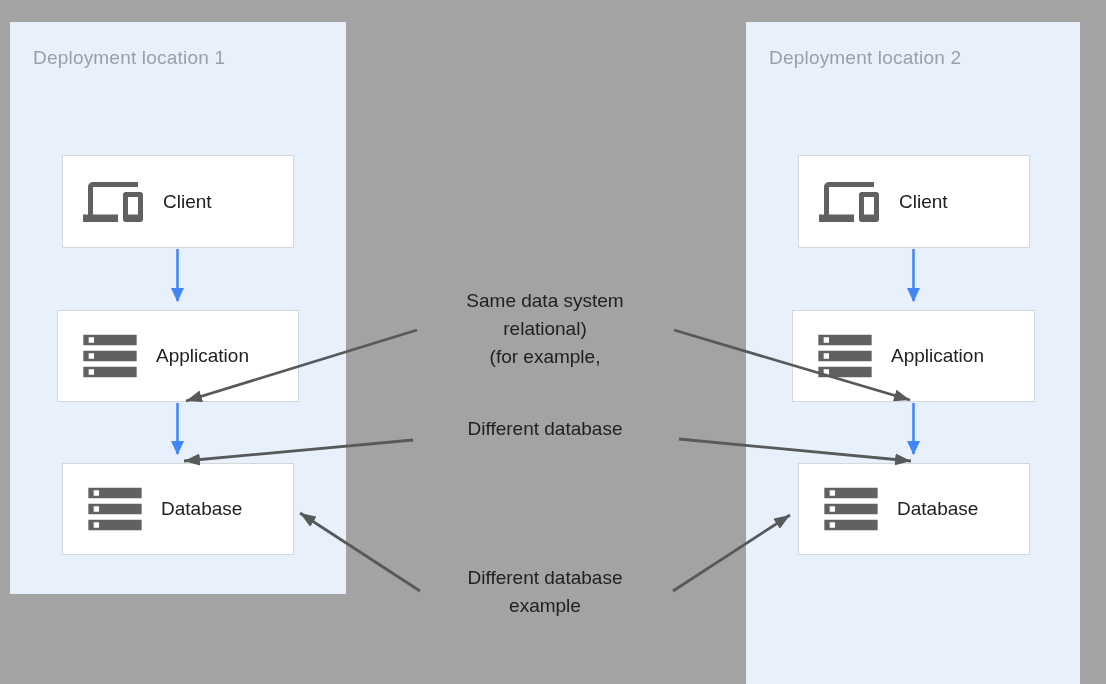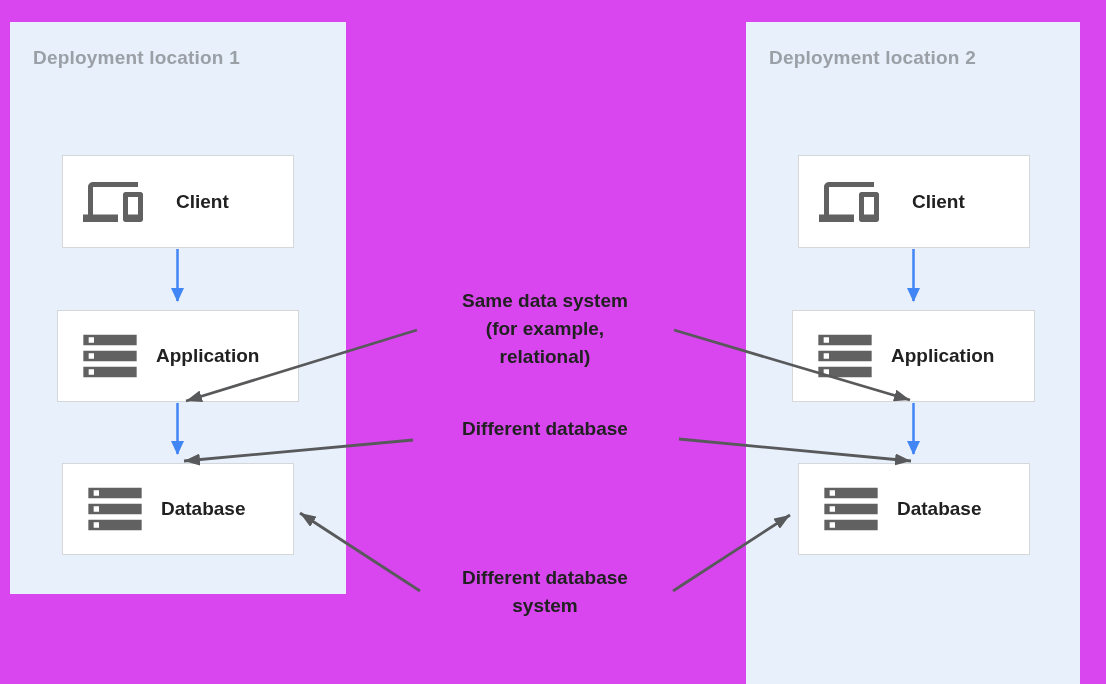--- a/index.html
+++ b/index.html
@@ -1,23 +1,22 @@
 <!DOCTYPE html>
 <html><head>
 <meta charset="utf-8">
 <style>
   html, body { margin: 0; padding: 0; background: #ffffff; }
   .canvas {
     position: relative;
     width: 1106px;
     height: 684px;
-    background: #d946ef;
+    background: #a3a3a3;
     font-family: "Liberation Sans", sans-serif;
     overflow: hidden;
-    font-weight: bold;
   }
   .panel {
     position: absolute;
     background: #e7f0fb;
   }
   .panel-title {
     position: absolute;
     top: 25px;
     left: 23px;
     font-size: 19px;
@@ -28,21 +27,21 @@
   .node {
     position: absolute;
     background: #ffffff;
     border: 1px solid #d5d8da;
     box-sizing: border-box;
     display: flex;
     align-items: center;
     padding-left: 20px;
   }
   .node .icon { flex: 0 0 auto; display: block; }
-  .node.devices { gap: 33px; }
+  .node.devices { gap: 20px; }
   .node.storage { gap: 14px; align-items: center; }
   .node-label {
     font-size: 19px;
     color: #212121;
     white-space: nowrap;
   }
   .annotation {
     position: absolute;
     left: 420px;
     width: 250px;
@@ -109,31 +108,31 @@
 
   <div class="node storage" style="left:798px; top:463px; width:232px; height:92px;">
     <svg class="icon" width="64" height="64" viewBox="0 0 24 24">
       <path fill="#616161" d="M2 20h20v-4H2v4zm2-3h2v2H4v-2zM2 4v4h20V4H2zm4 3H4V5h2v2zm-4 7h20v-4H2v4zm2-3h2v2H4v-2z"></path>
     </svg>
     <span class="node-label">Database</span>
   </div>
 
   <div class="annotation" style="top:287px;">
     <div>Same data system</div>
+    <div>relational)</div>
     <div>(for example,</div>
-    <div>relational)</div>
   </div>
 
   <div class="annotation" style="top:415px;">
     <div>Different database</div>
   </div>
 
   <div class="annotation" style="top:564px;">
     <div>Different database</div>
-    <div>system</div>
+    <div>example</div>
   </div>
 
   <svg class="overlay" viewBox="0 0 1106 684">
     <defs>
       <marker id="blueHead" markerUnits="userSpaceOnUse" markerWidth="14" markerHeight="13" viewBox="0 0 14 13" refX="13" refY="6.5" orient="auto">
         <path d="M0,0 L14,6.5 L0,13 Z" fill="#4285f4"></path>
       </marker>
       <marker id="grayHead" markerUnits="userSpaceOnUse" markerWidth="16" markerHeight="12" viewBox="0 0 16 12" refX="16" refY="6" orient="auto">
         <path d="M0,0 L16,6 L0,12 Z" fill="#58595b"></path>
       </marker>

